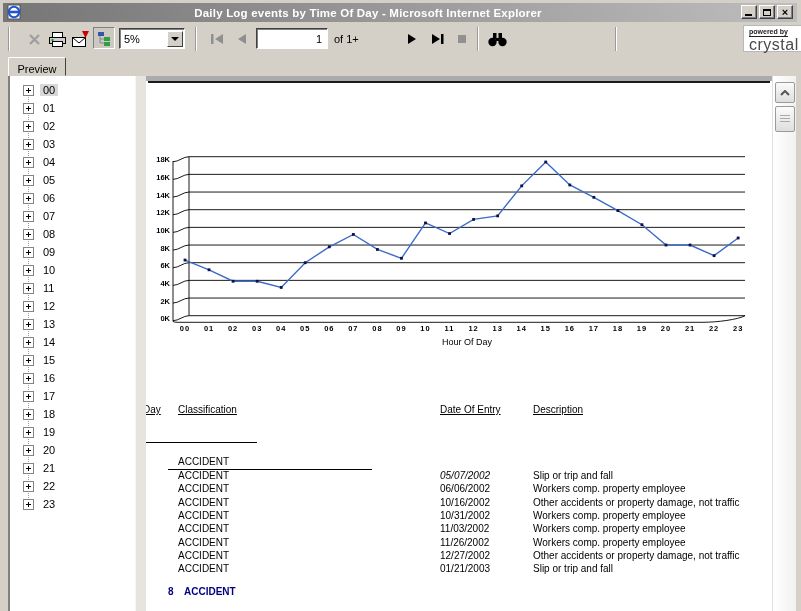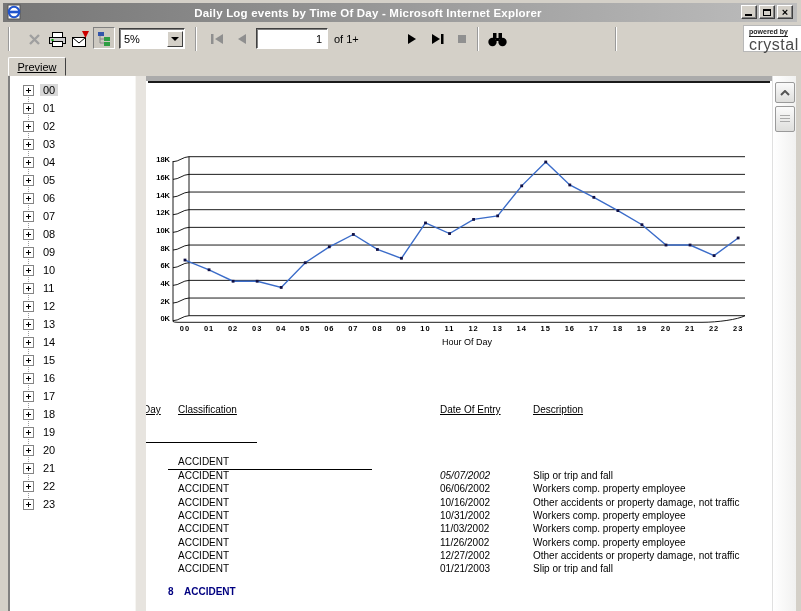--- a/index.html
+++ b/index.html
@@ -77,21 +77,21 @@
     display:inline-block; padding-bottom:1px; }
   .logo-brand { font-size:16px; color:#4a4a4a; letter-spacing:.5px; }
 
   
   .tabstrip { left:3px; top:56px; width:794px; height:20px; background:#d4d0c8; }
   .tab {
     position:absolute; left:5px; top:1px; width:58px; height:19px;
     background:#d4d0c8;
     border:1px solid; border-color:#fff #404040 #d4d0c8 #fff;
     border-radius:2px 2px 0 0;
-    display:flex; align-items:center; justify-content:center; font-size:11px;text-decoration:underline;
+    display:flex; align-items:flex-end; justify-content:center; font-size:11px;
   }
 
   
   .content-edge { left:8px; top:76px; width:2px; height:535px; background:#808080; }
   .tree-panel { left:10px; top:76px; width:125px; height:535px; background:#fff; overflow:hidden; }
   .tree-connector { position:absolute; left:18px; top:16px; width:1px; height:412px;
     border-left:1px dotted #9a9a9a; }
   .tree-item { position:relative; height:18px; display:flex; align-items:center; }
   .plusbox {
     position:absolute; left:13px; width:11px; height:11px; background:#fff;

